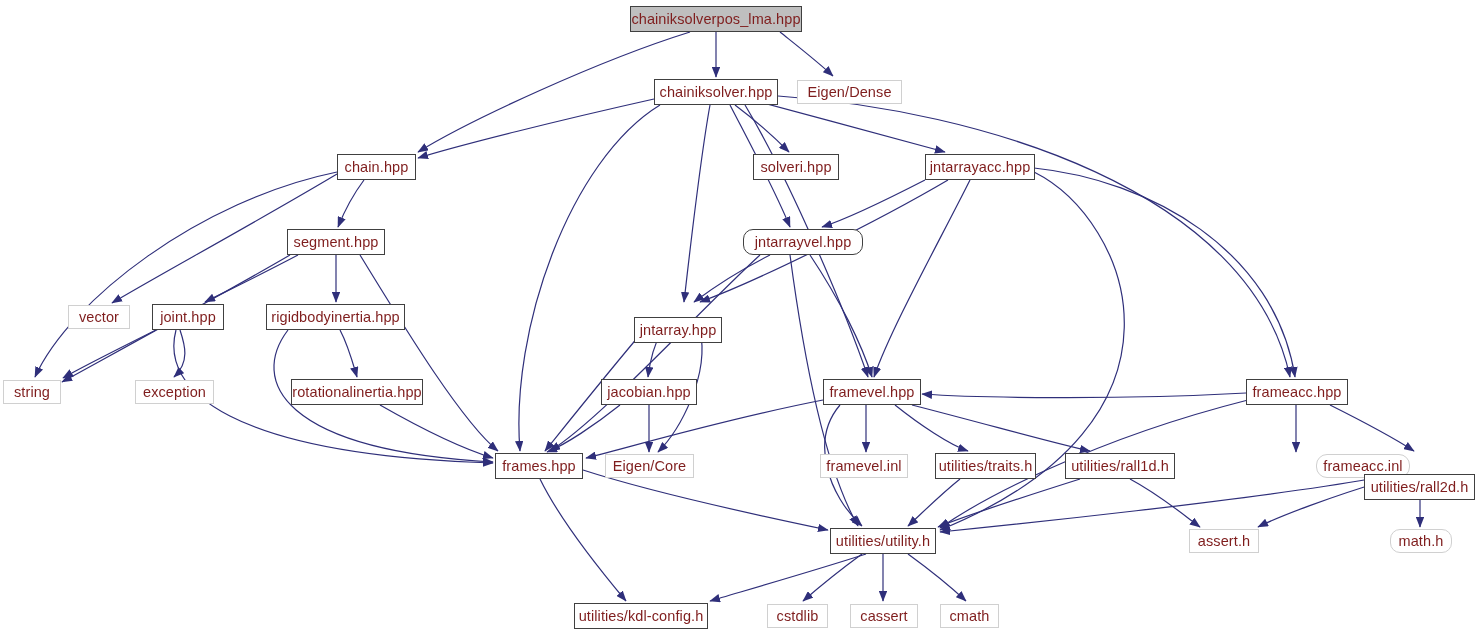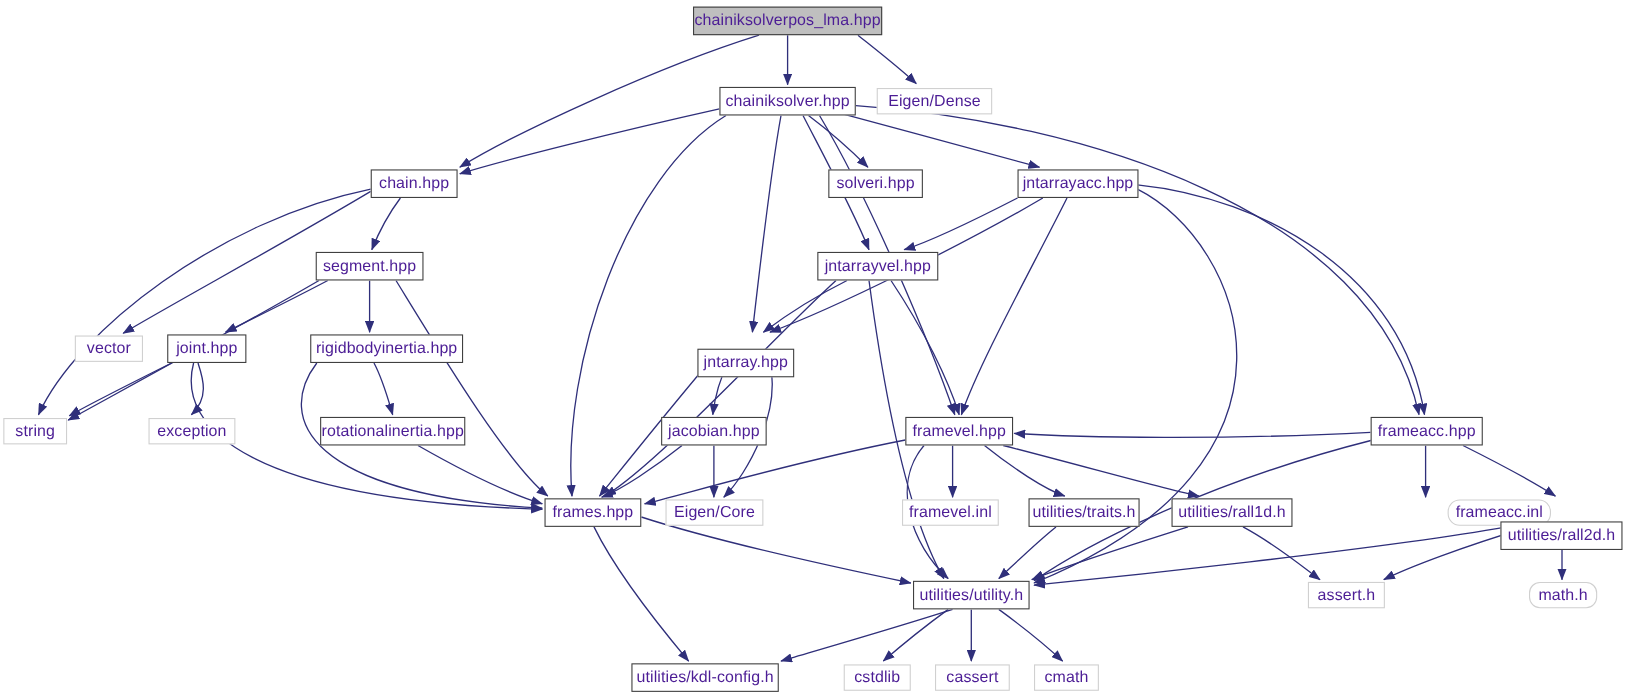--- a/index.html
+++ b/index.html
@@ -25,21 +25,21 @@
     height: 635px;
   }
   .node {
     position: absolute;
     box-sizing: border-box;
     display: flex;
     align-items: center;
     justify-content: center;
     font-size: 14.5px;
     line-height: 1;
-    color: #4c1d95;
+    color: #7f1d1d;
     white-space: nowrap;
     letter-spacing: 0.1px;
   }
   .node.kind-root {
     background: #bfbfbf;
     border: 1.5px solid #404040;
   }
   .node.kind-internal {
     background: #ffffff;
     border: 1.5px solid #404040;
@@ -139,30 +139,30 @@
       </div>
       <div class="node kind-internal" style="left: 753px; top: 154px; width: 86px; height: 26px;">
         <span class="node-label">solveri.hpp</span>
       </div>
       <div class="node kind-internal" style="left: 925px; top: 154px; width: 110px; height: 26px;">
         <span class="node-label">jntarrayacc.hpp</span>
       </div>
       <div class="node kind-internal" style="left: 287px; top: 229px; width: 98px; height: 26px;">
         <span class="node-label">segment.hpp</span>
       </div>
-      <div class="node kind-internal" style="left: 743px; top: 229px; width: 110px; height: 26px;">
+      <div class="node kind-internal" style="left: 743px; top: 229px; width: 120px; height: 26px; border-radius: 10px;">
         <span class="node-label">jntarrayvel.hpp</span>
       </div>
       <div class="node kind-external" style="left: 68px; top: 305px; width: 62px; height: 24px;">
         <span class="node-label">vector</span>
       </div>
       <div class="node kind-internal" style="left: 152px; top: 304px; width: 72px; height: 26px;">
         <span class="node-label">joint.hpp</span>
       </div>
-      <div class="node kind-internal" style="left: 266px; top: 304px; width: 139px; height: 26px; margin-left: 16px;">
+      <div class="node kind-internal" style="left: 266px; top: 304px; width: 139px; height: 26px;">
         <span class="node-label">rigidbodyinertia.hpp</span>
       </div>
       <div class="node kind-internal" style="left: 634px; top: 317px; width: 88px; height: 26px;">
         <span class="node-label">jntarray.hpp</span>
       </div>
       <div class="node kind-external" style="left: 3px; top: 380px; width: 58px; height: 24px;">
         <span class="node-label">string</span>
       </div>
       <div class="node kind-external" style="left: 135px; top: 380px; width: 79px; height: 24px;">
         <span class="node-label">exception</span>

